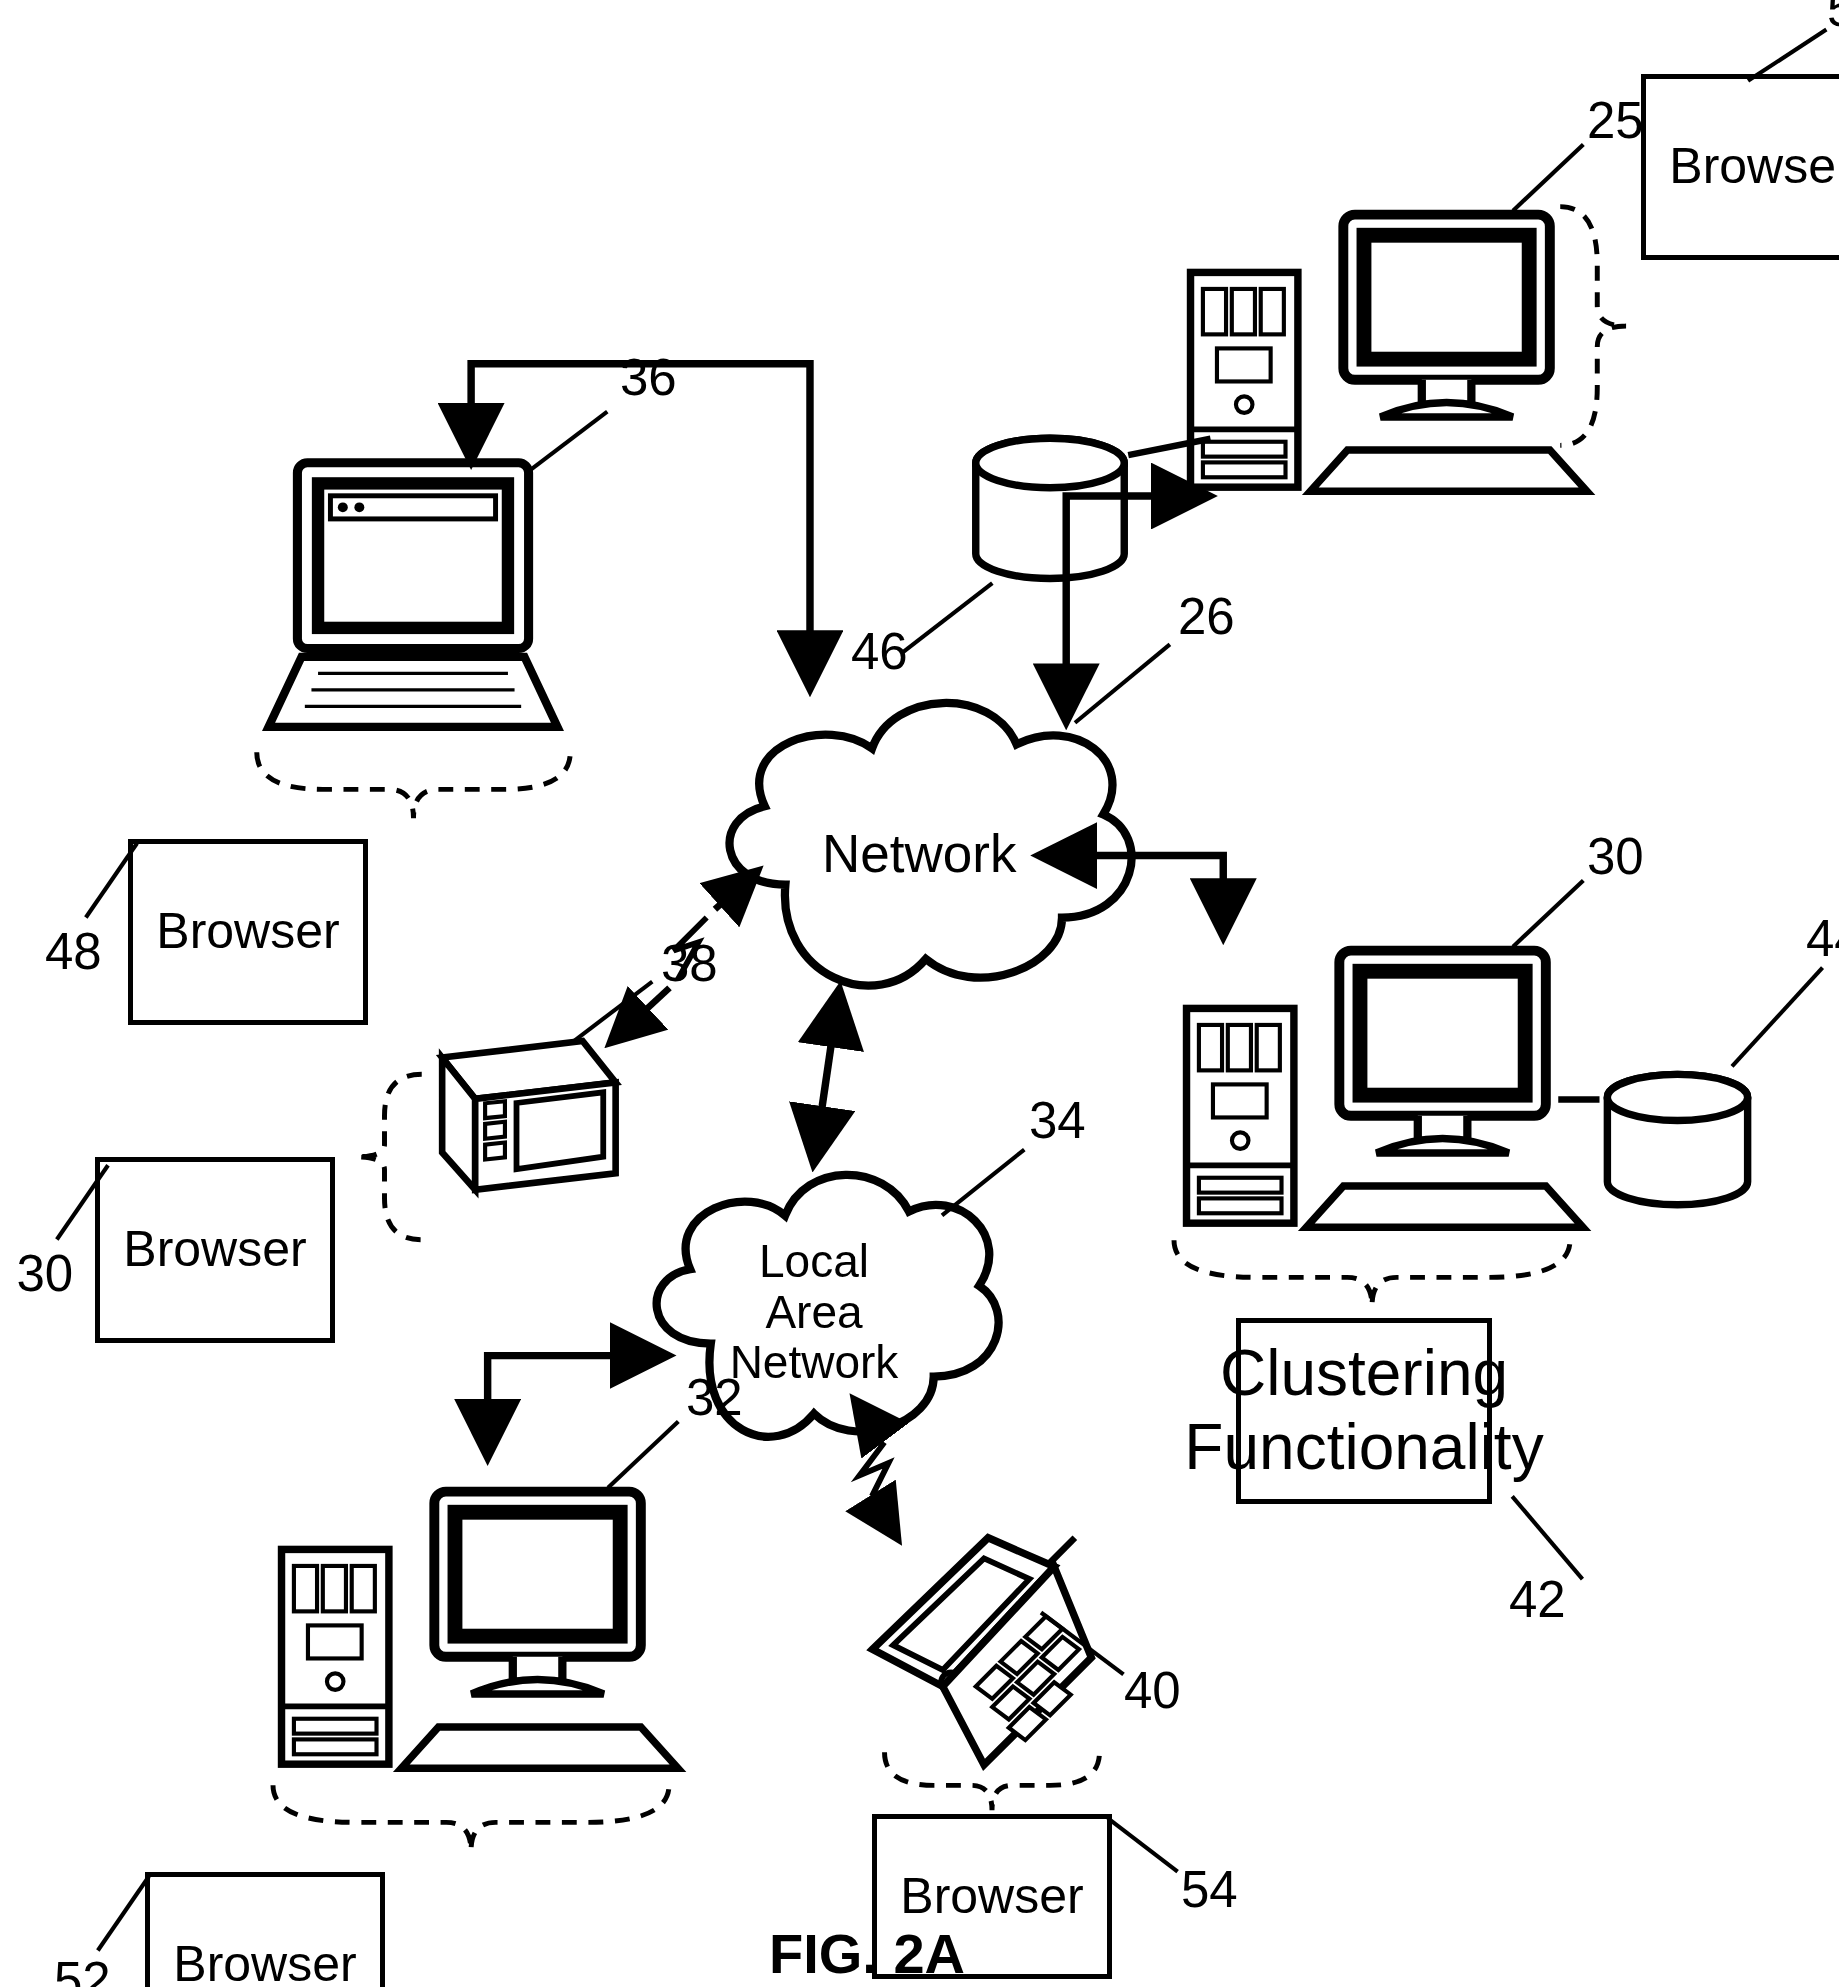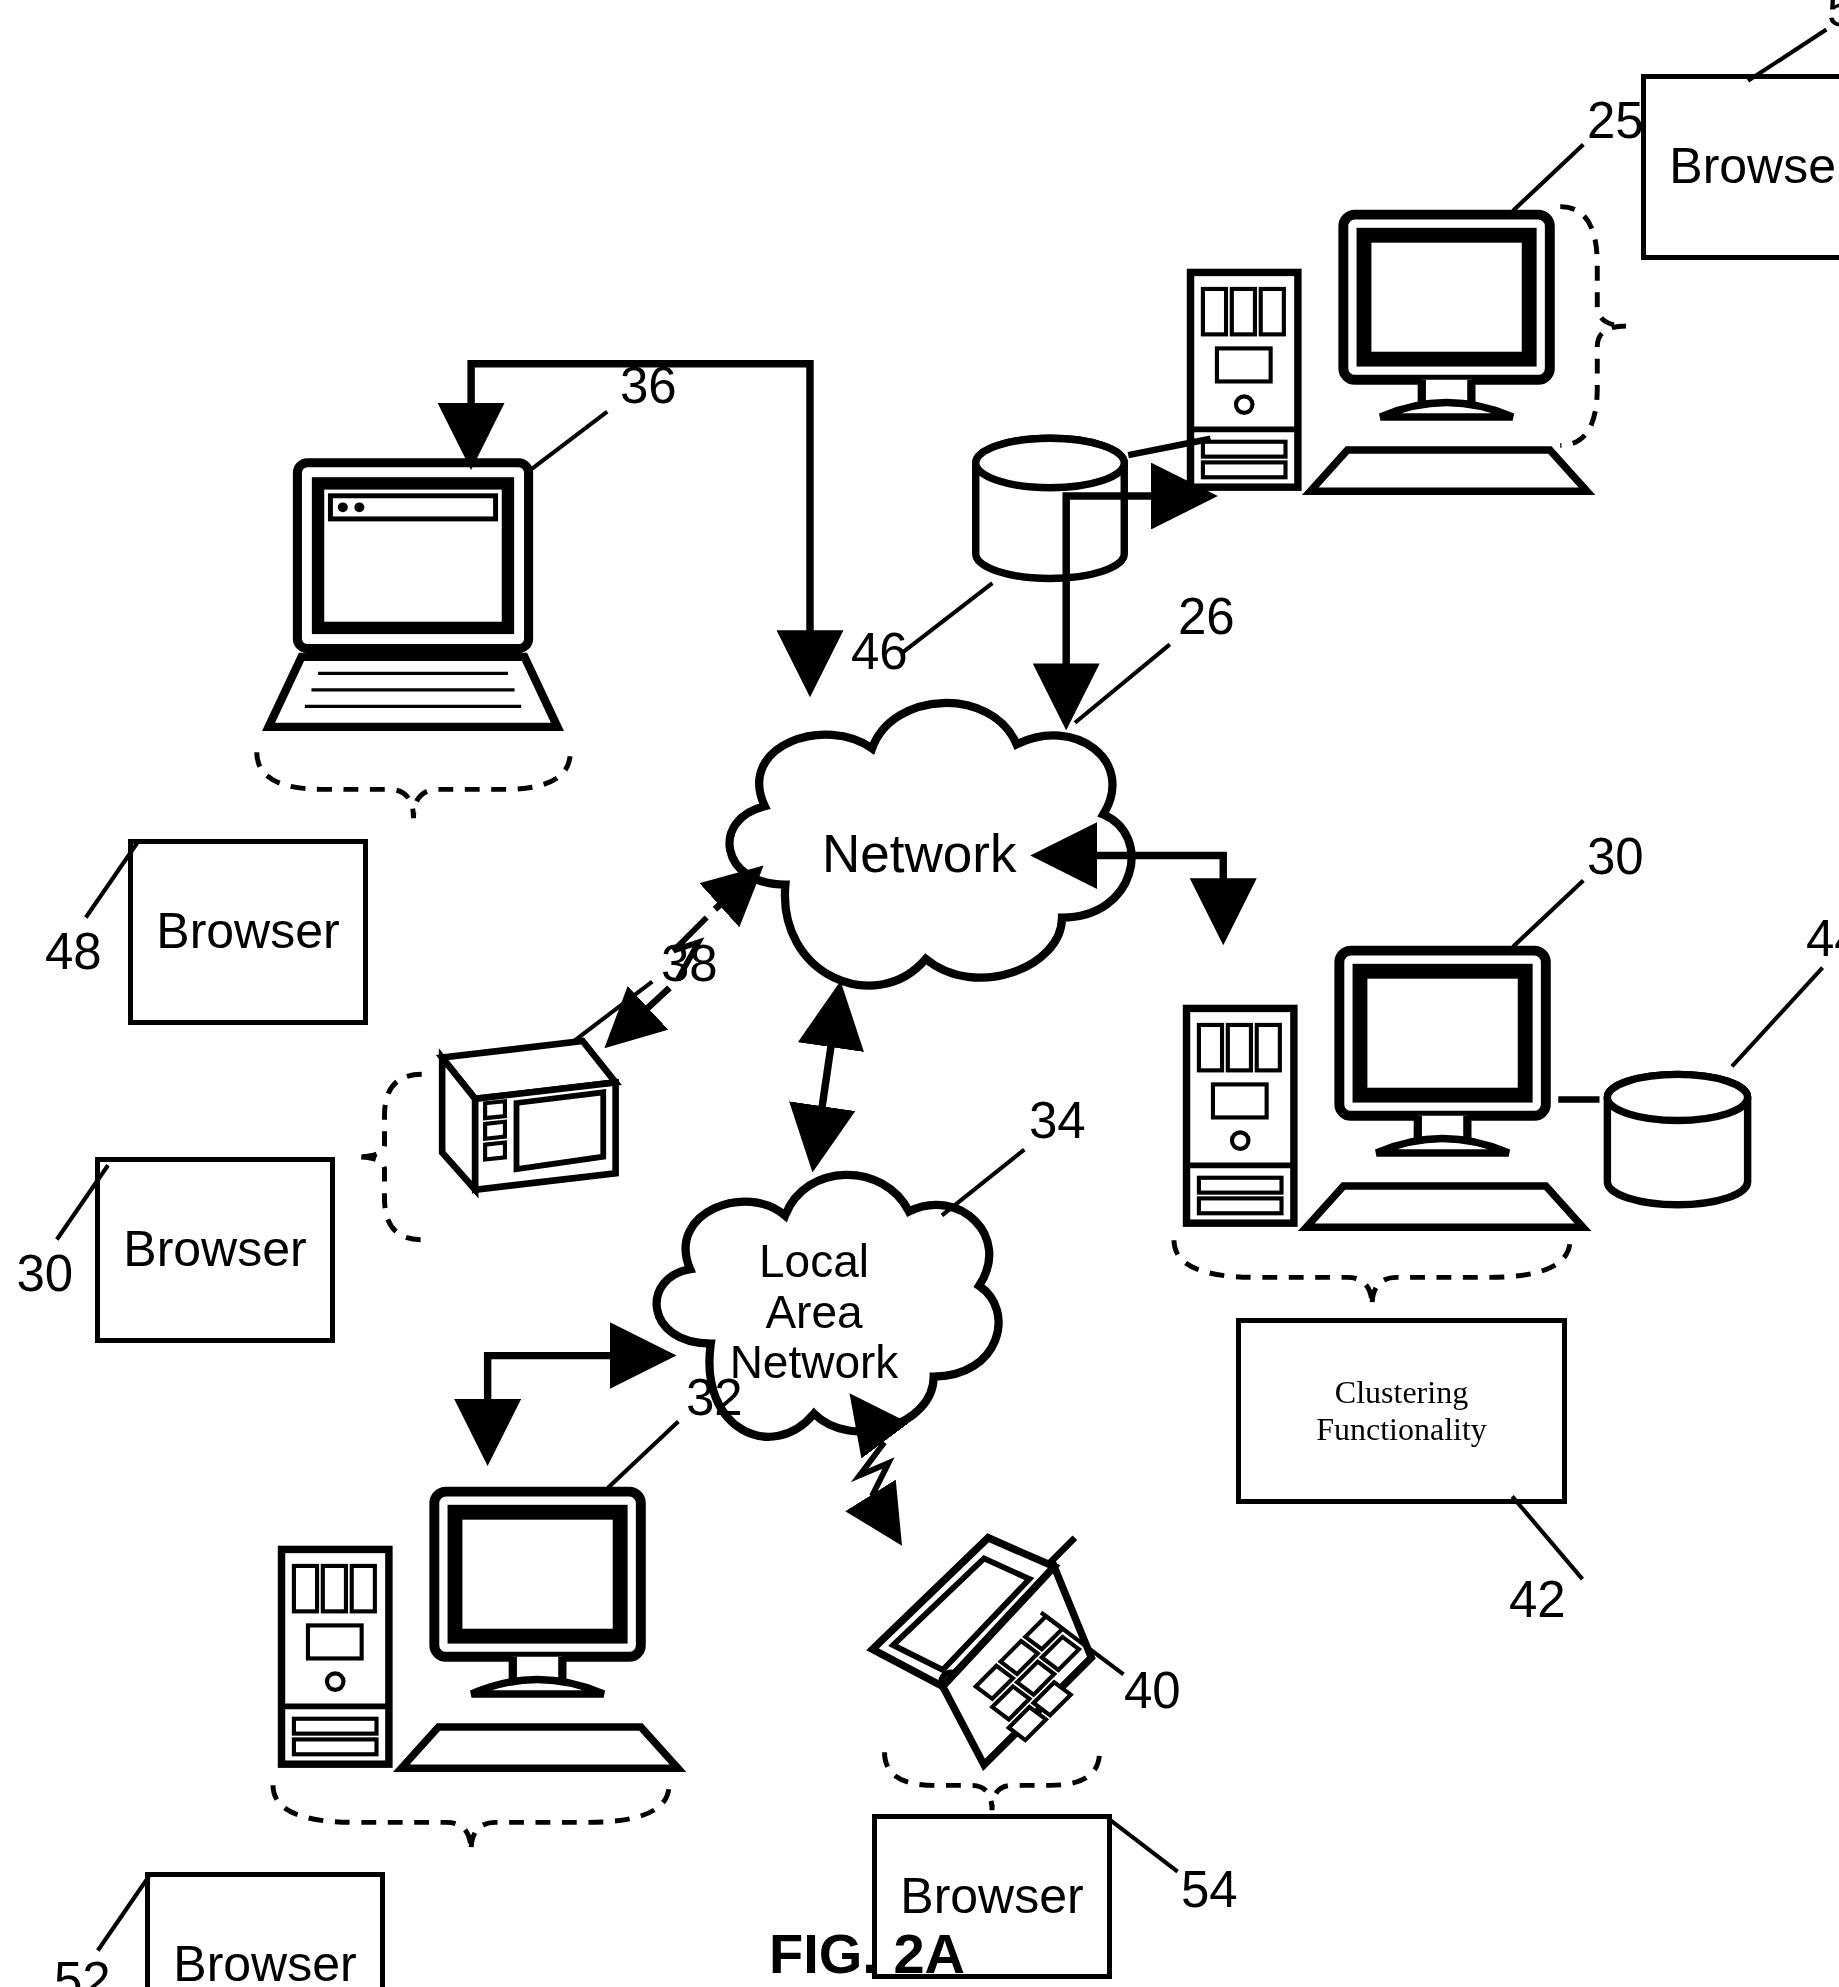--- a/index.html
+++ b/index.html
@@ -187,21 +187,21 @@
   <svg class="leader" style="left:1732px; top:959px;" width="107" height="116" viewBox="0 0 130 140">
     <line x1="0" y1="130" x2="110" y2="10" stroke="#000" stroke-width="5"></line>
   </svg>
   <div class="ref-num" data-name="ref-44" style="left:1806px; top:909px;">44</div>
 
   <style>#stage .ref-num[data-name="ref-44"]{left:1761px;}</style>
 
   <svg class="dash-brace" style="left:1157px; top:1232px;" width="430" height="99" viewBox="0 0 520 120">
     <path d="M20 10 Q20 55 120 55 L230 55 Q260 55 260 90 Q260 55 290 55 L400 55 Q500 55 500 10" fill="none" stroke="#000" stroke-width="6" stroke-dasharray="18 14"></path>
   </svg>
-  <div class="label-box" data-name="clustering-box" style="left:1236px; top:1318px; width:331px; height:186px; font-size:32px; white-space:pre-line;font-family:Liberation Serif, serif;">
+  <div class="label-box" data-name="clustering-box" style="left:1236px; top:1318px; width:256px; height:186px; font-size:64px; white-space:pre-line;">
     <span data-name="clustering-label">Clustering
 Functionality</span>
   </div>
   <svg class="leader" style="left:1475px; top:1488px;" width="124" height="116" viewBox="0 0 150 140">
     <line x1="45" y1="10" x2="130" y2="110" stroke="#000" stroke-width="5"></line>
   </svg>
   <div class="ref-num" data-name="ref-42" style="left:1509px; top:1570px;">42</div>
 
   <div class="node" data-name="laptop-36" style="left:252px; top:446px; width:322px; height:306px;">
     <svg width="322" height="306" viewBox="0 0 390 370">
@@ -212,21 +212,21 @@
       <circle cx="130" cy="74" r="6" fill="#000"></circle>
       <path d="M20 340 L370 340 L330 255 L60 255 Z" fill="#fff" stroke="#000" stroke-width="10"></path>
       <line x1="80" y1="275" x2="310" y2="275" stroke="#000" stroke-width="4"></line>
       <line x1="72" y1="295" x2="318" y2="295" stroke="#000" stroke-width="4"></line>
       <line x1="64" y1="315" x2="326" y2="315" stroke="#000" stroke-width="4"></line>
     </svg>
   </div>
   <svg class="leader" style="left:529px; top:405px;" width="99" height="74" viewBox="0 0 120 90">
     <line x1="0" y1="80" x2="95" y2="8" stroke="#000" stroke-width="5"></line>
   </svg>
-  <div class="ref-num" data-name="ref-36" style="left:620px; top:356px;text-align:right;">36</div>
+  <div class="ref-num" data-name="ref-36" style="left:620px; top:348px;text-align:right;">36</div>
 
   <svg class="dash-brace" style="left:240px; top:744px;" width="347" height="99" viewBox="0 0 420 120">
     <path d="M20 10 Q20 55 100 55 L180 55 Q210 55 210 90 Q210 55 240 55 L320 55 Q400 55 400 10" fill="none" stroke="#000" stroke-width="6" stroke-dasharray="18 14"></path>
   </svg>
   <div class="label-box" data-name="browser-box-48" style="left:128px; top:839px; width:240px; height:186px;">
     <span data-name="browser-48-label">Browser</span>
   </div>
   <svg class="leader" style="left:79px; top:835px;" width="83" height="99" viewBox="0 0 100 120">
     <line x1="70" y1="10" x2="8" y2="100" stroke="#000" stroke-width="5"></line>
   </svg>

